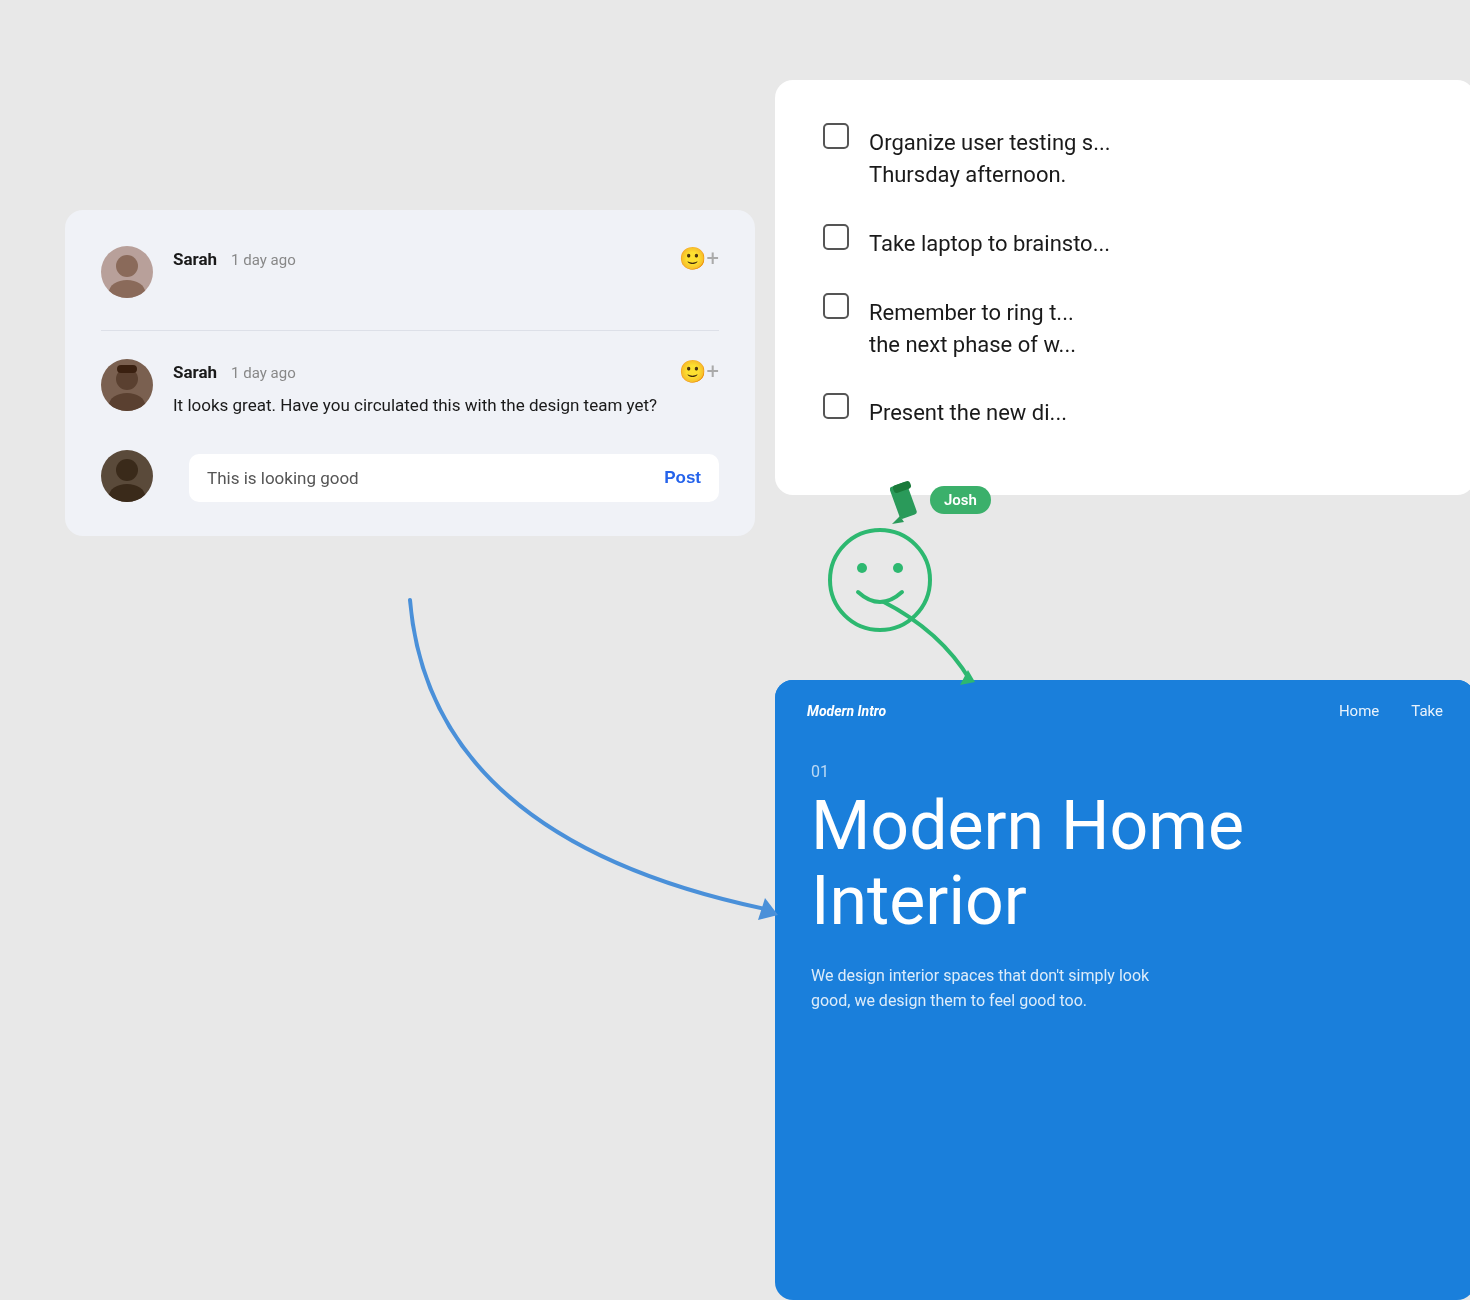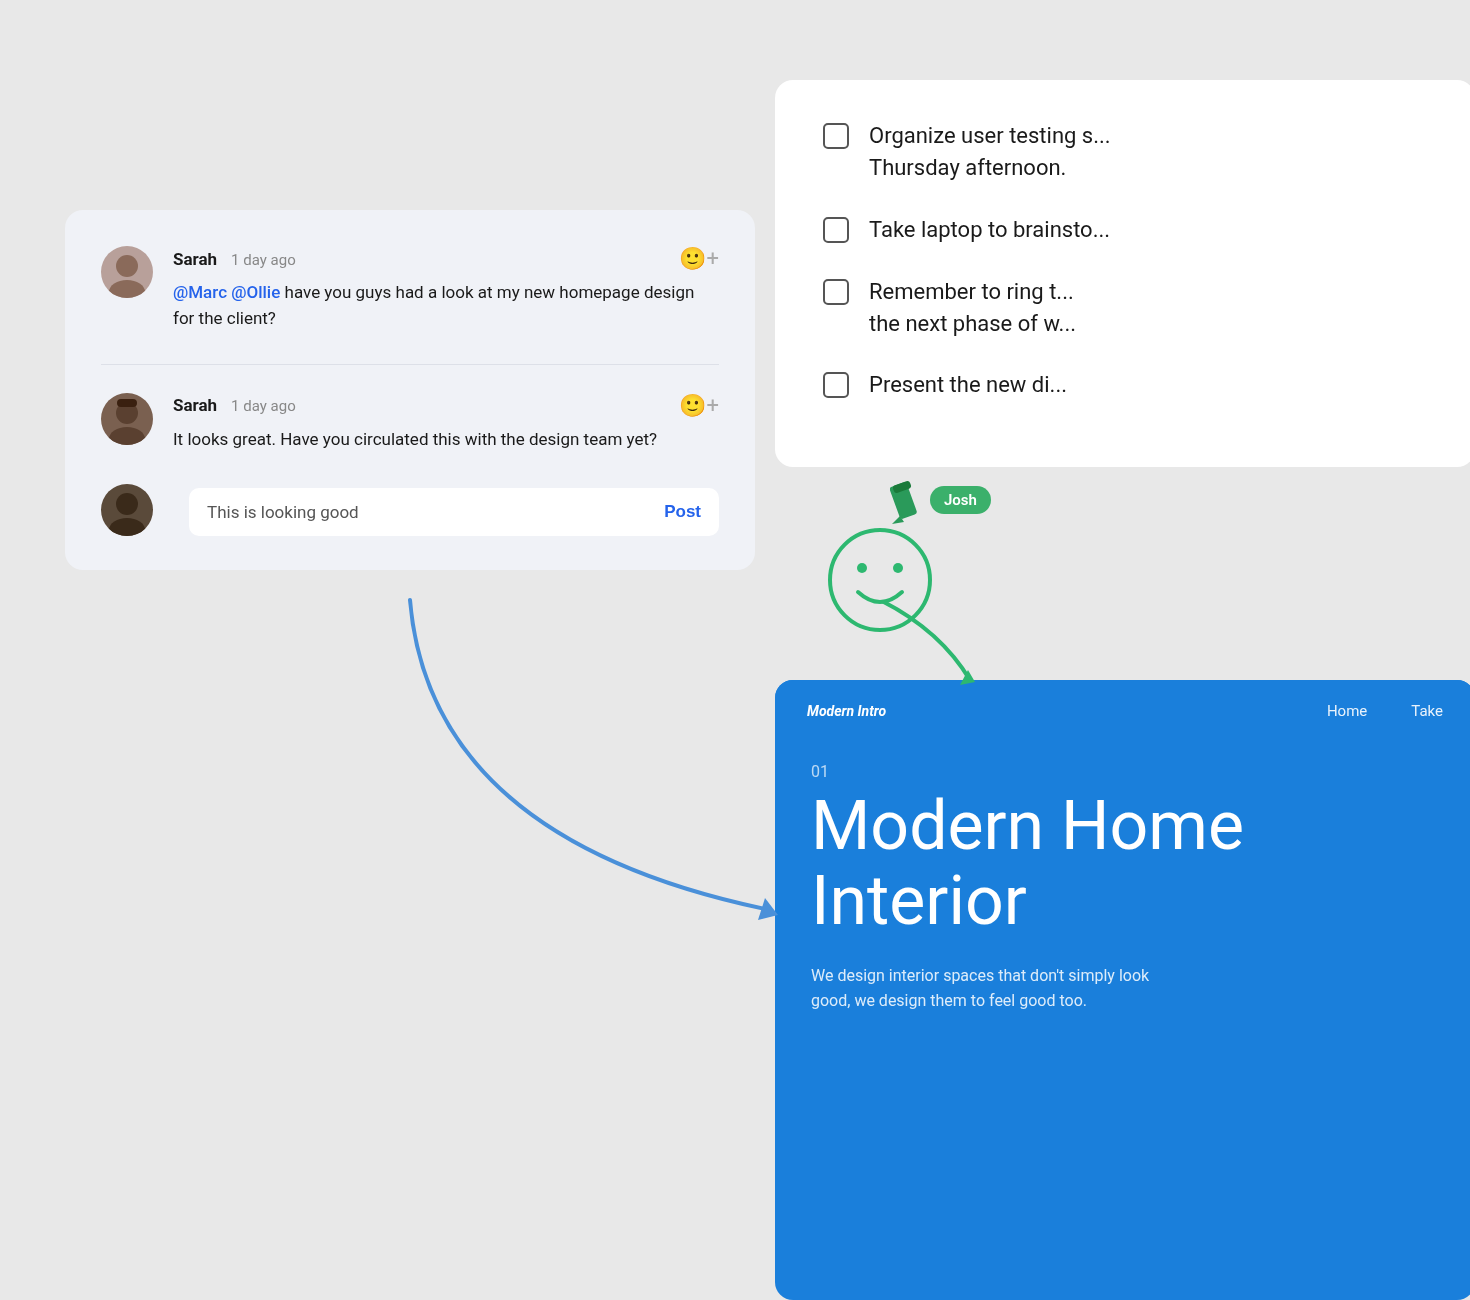--- a/index.html
+++ b/index.html
@@ -128,20 +128,21 @@
       flex-shrink: 0;
       margin-top: 3px;
       background: #fff;
       cursor: pointer;
     }
 
     .checklist-text {
       font-size: 22px;
       line-height: 1.45;
       color: #1a1a1a;
+      margin-top: 7px;
     }
 
     
     .josh-tag {
       position: absolute;
       top: 486px;
       left: 930px;
       background: #3bb06b;
       color: #fff;
       font-size: 15px;
@@ -197,21 +198,21 @@
     .website-logo {
       font-size: 14px;
       font-weight: 700;
       color: #fff;
       font-style: italic;
       margin-right: auto;
     }
 
     .website-nav-links {
       display: flex;
-      gap: 44px;
+      gap: 32px;
     }
 
     .website-nav-link {
       font-size: 15px;
       color: rgba(255,255,255,0.9);
       text-decoration: none;
     }
 
     .website-content {
       padding: 20px 36px 36px 36px;
@@ -264,24 +265,20 @@
         <ellipse cx="26" cy="46" rx="18" ry="12" fill="#8a6a5a"></ellipse>
       </svg>
     </div>
     <div class="message-content">
       <div class="message-header">
         <div>
           <span class="message-author">Sarah</span>
           <span class="message-time">1 day ago</span>
         </div>
         <span style="font-size:22px; color:#aaa; cursor:pointer;">🙂+</span>
-      </div>
-      <div class="message-text">
-        <span class="mention">@Marc @Ollie</span>
-        <span> have you guys had a look at my new homepage design for the client?</span>
       </div>
     </div>
   </div>
 
   <hr class="message-divider">
 
   <div class="chat-message">
     <div class="avatar-circle" style="background:#7a6050;">
       <svg width="52" height="52" viewBox="0 0 52 52">
         <circle cx="26" cy="20" r="11" fill="#5a4030"></circle>

